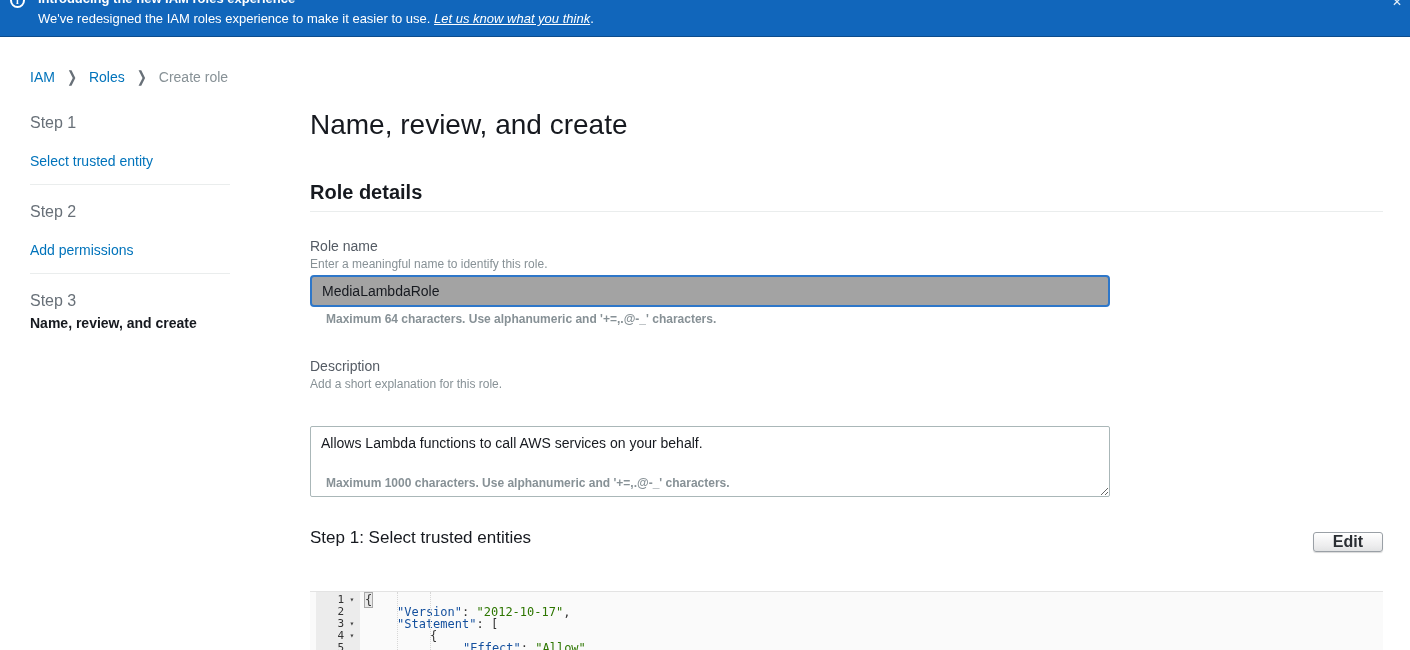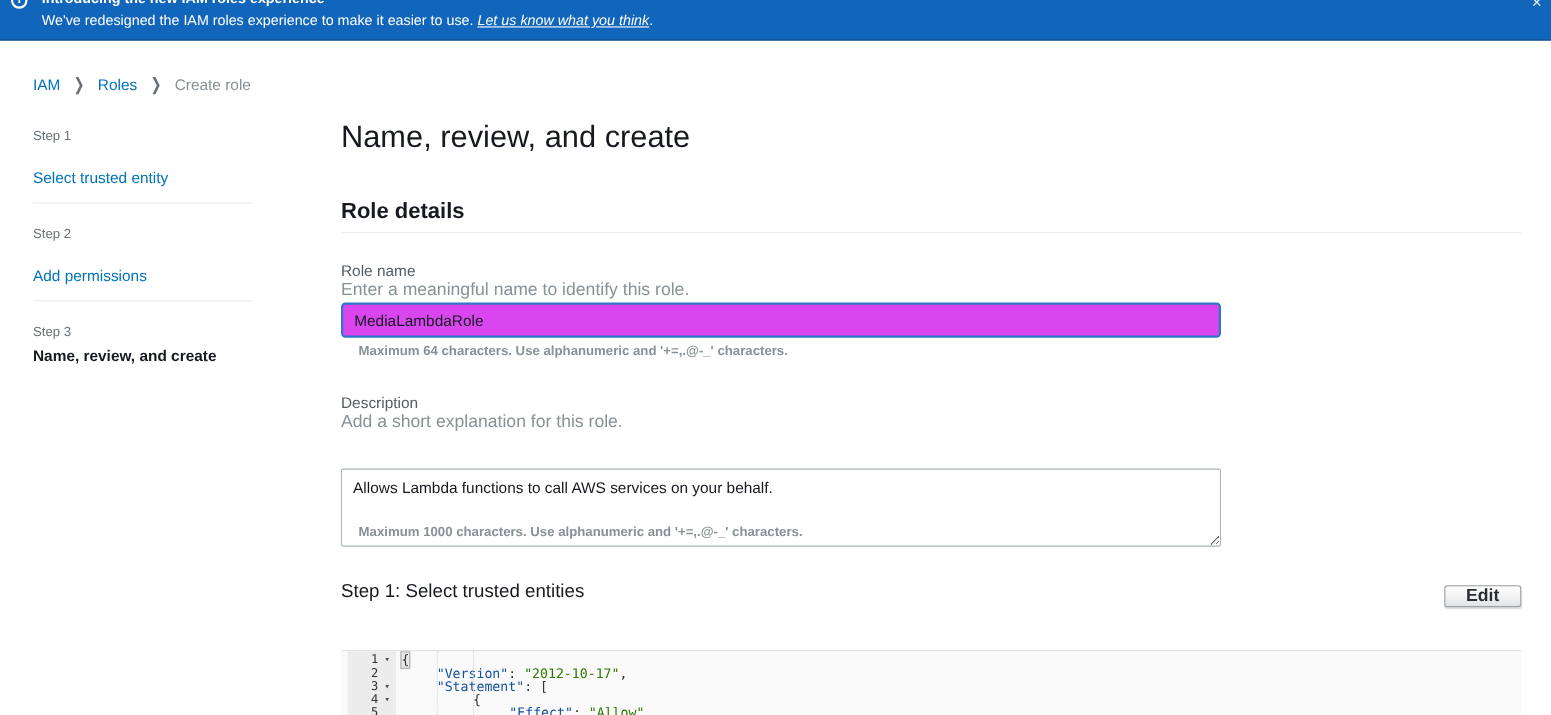--- a/index.html
+++ b/index.html
@@ -53,51 +53,51 @@
     display: flex; align-items: center; gap: 12px;
   }
   .breadcrumb .bc-link { color: #0073bb; text-decoration: none; cursor: pointer; }
   .breadcrumb .bc-sep { color: #687078; font-size: 12px; transform: scaleY(1.3); }
   .breadcrumb .bc-current { color: #879196; }
 
   
   .steps {
     position: absolute; left: 30px; top: 116px; width: 200px;
   }
-  .step-label { font-size: 12px; color: #687078; line-height: 14px; }
+  .step-label { font-size: 16px; color: #687078; line-height: 14px; }
   .step-link  { font-size: 14px; color: #0073bb; line-height: 18px; margin-top: 22px; cursor: pointer; }
   .step-current { font-size: 14px; color: #16191f; font-weight: bold; line-height: 18px; margin-top: 6px; }
   .step-divider { border: none; border-top: 1px solid #eaeded; margin: 14px 0 20px 0; }
 
   
   .main {
     position: absolute; left: 310px; top: 0; width: 1073px; height: 650px;
   }
   .page-title {
     position: absolute; top: 108px; left: 0;
     font-size: 28px; font-weight: 400; color: #16191f; line-height: 34px;
     margin: 0;
   }
   .section-heading {
     position: absolute; top: 181px; left: 0;
     font-size: 20px; font-weight: bold; color: #16191f; margin: 0;
   }
   .rule { position: absolute; top: 211px; left: 0; width: 1073px; border: none; border-top: 1px solid #eaeded; margin: 0; }
 
   .field-label { position: absolute; left: 0; font-size: 14px; color: #545b64; line-height: 18px; }
-  .field-hint  { position: absolute; left: 0; font-size: 16px; color: #879196; line-height: 14px; }
+  .field-hint  { position: absolute; left: 0; font-size: 12px; color: #879196; line-height: 14px; }
   .field-helper{ position: absolute; left: 16px; font-size: 12px; color: #879196; line-height: 14px; font-weight: bold; }
 
   .role-name-input {
     position: absolute; top: 275px; left: 0;
     width: 800px; height: 32px;
     border: 2px solid #2e77c9; border-radius: 4px;
     padding: 0 10px; font-size: 14px; color: #16191f;
     font-family: "Liberation Sans", sans-serif;
-    outline: none; background: #d946ef;
+    outline: none; background: #a3a3a3;
   }
   .desc-textarea {
     position: absolute; top: 394px; left: 0;
     width: 800px; height: 71px;
     border: 1px solid #aab7b8; border-radius: 2px;
     padding: 7px 10px; font-size: 14px; color: #16191f;
     font-family: "Liberation Sans", sans-serif;
     line-height: 18px; outline: none; background: #fff;
     resize: both;
     margin-top: 32px;

